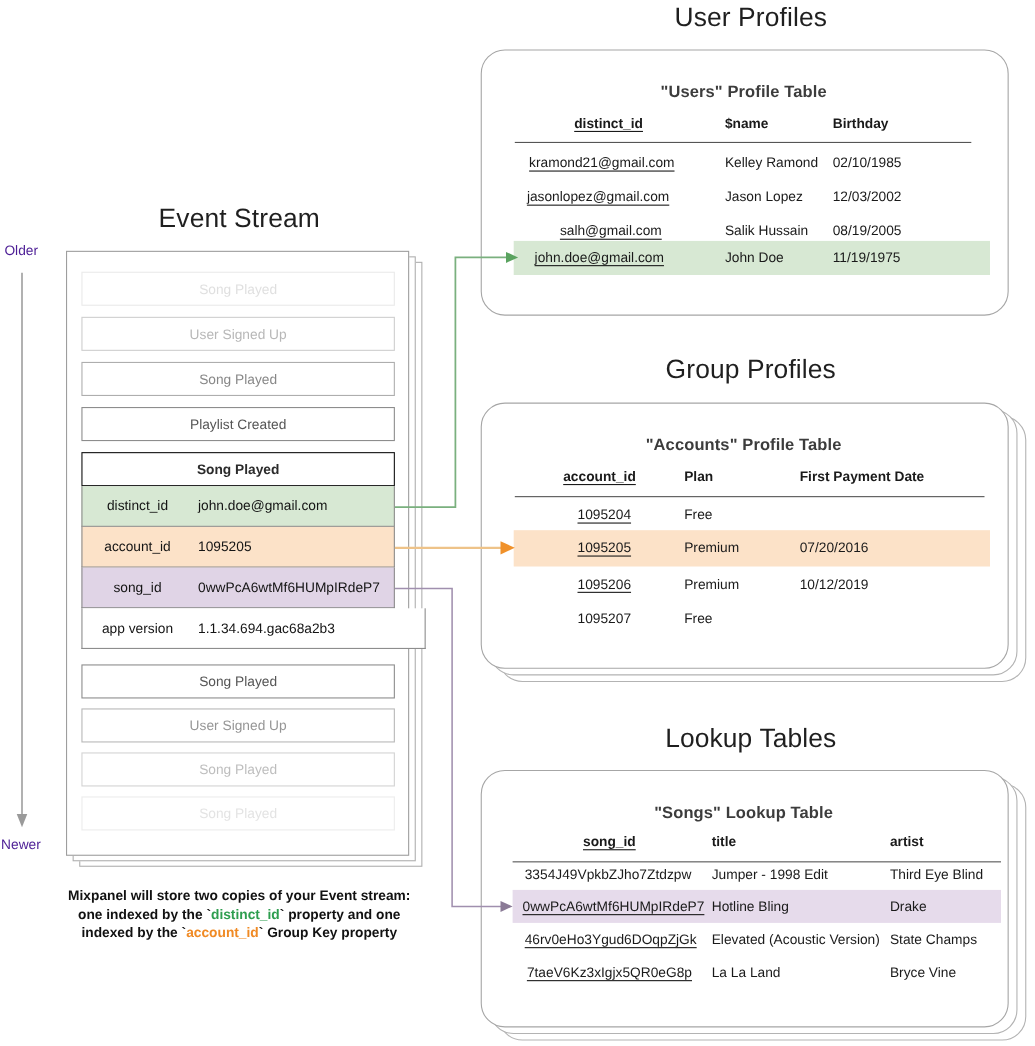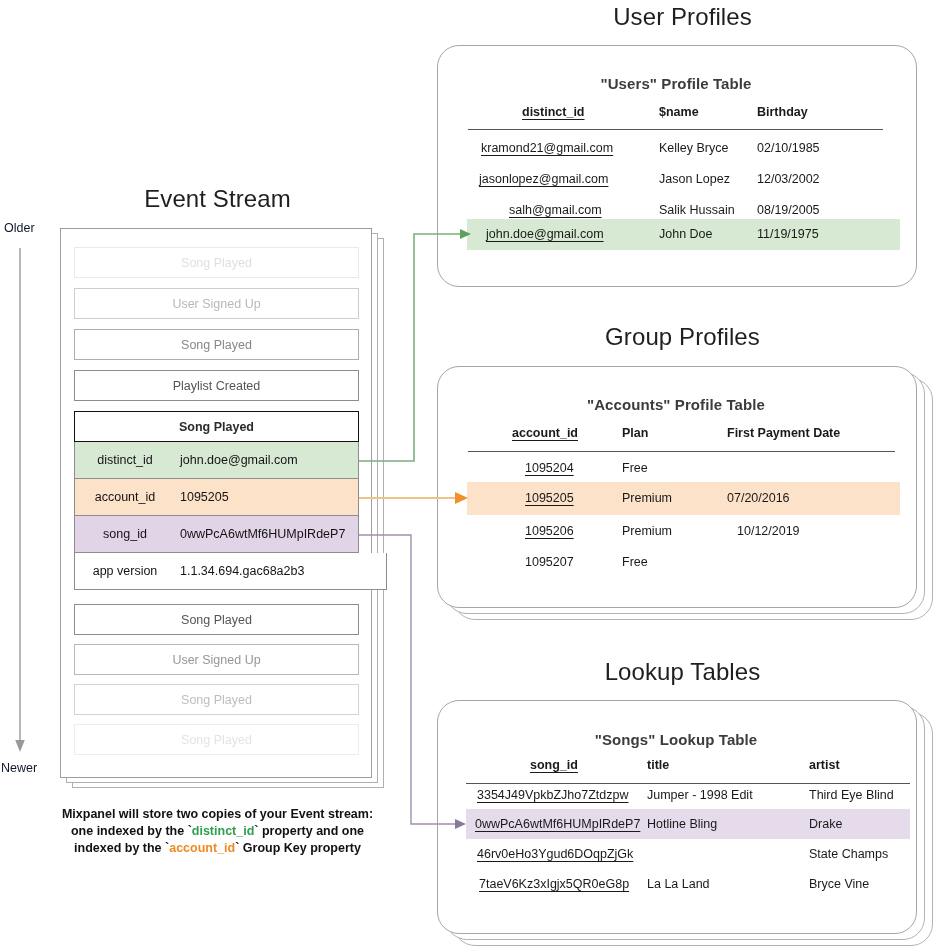--- a/index.html
+++ b/index.html
@@ -48,21 +48,21 @@
     text-align:center;font-size:12.5px;font-weight:bold;color:#2b2b2b;line-height:30px;
   }
   .prop{
     position:absolute;box-sizing:border-box;border:1px solid #8d8d8d;border-top:none;
     font-size:12.5px;color:#141414;
   }
   .prop .k{position:absolute;left:0;width:100px;text-align:center;line-height:36px;}
   .prop .v{position:absolute;left:105px;line-height:36px;}
 
   
-  .tl-label{position:absolute;font-size:12.5px;color:#0f172a;}
+  .tl-label{position:absolute;font-size:12.5px;color:#4c1d95;}
 
   
   .caption{
     position:absolute;text-align:center;font-size:12.5px;line-height:17px;
     color:#111;font-weight:bold;
   }
   .caption .g{color:#2e9e4f;}
   .caption .o{color:#f08a24;}
   .caption .tick{color:#111;}
 
@@ -131,21 +131,21 @@
 
   <div class="abs" style="left:0;top:60px;width:478px;height:26px;">
     <span class="abs" style="left:85px;font-size:12.5px;font-weight:bold;text-decoration:underline;text-underline-offset:3px;">distinct_id</span>
     <span class="abs" style="left:222px;font-size:12.5px;font-weight:bold;">$name</span>
     <span class="abs" style="left:320px;font-size:12.5px;font-weight:bold;">Birthday</span>
   </div>
   <div class="hrule" style="left:31px;top:84px;width:415px;"></div>
 
   <div class="abs" style="left:0;top:88px;width:478px;height:31px;">
     <span class="abs" style="left:44px;line-height:31px;font-size:12.5px;text-decoration:underline;text-underline-offset:2.5px;">kramond21@gmail.com</span>
-    <span class="abs" style="left:222px;line-height:31px;font-size:12.5px;">Kelley Bryce</span>
+    <span class="abs" style="left:222px;line-height:31px;font-size:12.5px;">Kelley Ramond</span>
     <span class="abs" style="left:320px;line-height:31px;font-size:12.5px;">02/10/1985</span>
   </div>
   <div class="abs" style="left:0;top:119px;width:478px;height:31px;">
     <span class="abs" style="left:42px;line-height:31px;font-size:12.5px;text-decoration:underline;text-underline-offset:2.5px;">jasonlopez@gmail.com</span>
     <span class="abs" style="left:222px;line-height:31px;font-size:12.5px;">Jason Lopez</span>
     <span class="abs" style="left:320px;line-height:31px;font-size:12.5px;">12/03/2002</span>
   </div>
   <div class="abs" style="left:0;top:150px;width:478px;height:31px;">
     <span class="abs" style="left:72px;line-height:31px;font-size:12.5px;text-decoration:underline;text-underline-offset:2.5px;">salh@gmail.com</span>
     <span class="abs" style="left:222px;line-height:31px;font-size:12.5px;">Salik Hussain</span>
@@ -181,21 +181,21 @@
     <span class="abs" style="left:290px;line-height:33px;font-size:12.5px;"></span>
   </div>
   <div class="abs" style="left:0;top:116px;width:478px;height:33px;">
     <span class="abs" style="left:88px;line-height:33px;font-size:12.5px;text-decoration:underline;text-underline-offset:2.5px;">1095205</span>
     <span class="abs" style="left:185px;line-height:33px;font-size:12.5px;">Premium</span>
     <span class="abs" style="left:290px;line-height:33px;font-size:12.5px;">07/20/2016</span>
   </div>
   <div class="abs" style="left:0;top:149px;width:478px;height:33px;">
     <span class="abs" style="left:88px;line-height:33px;font-size:12.5px;text-decoration:underline;text-underline-offset:2.5px;">1095206</span>
     <span class="abs" style="left:185px;line-height:33px;font-size:12.5px;">Premium</span>
-    <span class="abs" style="left:290px;line-height:33px;font-size:12.5px;margin-left:10px;">10/12/2019</span>
+    <span class="abs" style="left:290px;line-height:33px;font-size:12.5px;">10/12/2019</span>
   </div>
   <div class="abs" style="left:0;top:180px;width:478px;height:33px;">
     <span class="abs" style="left:88px;line-height:33px;font-size:12.5px;text-underline-offset:2.5px;">1095207</span>
     <span class="abs" style="left:185px;line-height:33px;font-size:12.5px;">Free</span>
     <span class="abs" style="left:290px;line-height:33px;font-size:12.5px;"></span>
   </div>
 </div>
 
 <div class="abs sec-title" style="left:430px;top:658px;width:505px;">Lookup Tables</div>
 
@@ -208,31 +208,32 @@
   <div class="rowhl" style="left:29px;top:109px;width:444px;height:30px;background:#e6dbeb;"></div>
 
   <div class="abs" style="left:0;top:58px;width:478px;height:26px;">
     <span class="abs" style="left:93px;font-size:12.5px;font-weight:bold;text-decoration:underline;text-underline-offset:3px;">song_id</span>
     <span class="abs" style="left:210px;font-size:12.5px;font-weight:bold;">title</span>
     <span class="abs" style="left:372px;font-size:12.5px;font-weight:bold;">artist</span>
   </div>
   <div class="hrule" style="left:29px;top:83px;width:444px;"></div>
 
   <div class="abs" style="left:0;top:80px;width:478px;height:30px;">
-    <span class="abs" style="left:40px;line-height:30px;font-size:12.5px;text-decoration:underline;text-underline-offset:2.5px;">3354J49VpkbZJho7Ztdzpw</span>
+    <span class="abs" style="left:40px;line-height:30px;font-size:12.5px;text-underline-offset:2.5px;">3354J49VpkbZJho7Ztdzpw</span>
     <span class="abs" style="left:210px;line-height:30px;font-size:12.5px;">Jumper - 1998 Edit</span>
     <span class="abs" style="left:372px;line-height:30px;font-size:12.5px;">Third Eye Blind</span>
   </div>
   <div class="abs" style="left:0;top:109px;width:478px;height:30px;">
     <span class="abs" style="left:38px;line-height:30px;font-size:12.5px;text-decoration:underline;text-underline-offset:2.5px;">0wwPcA6wtMf6HUMpIRdeP7</span>
     <span class="abs" style="left:210px;line-height:30px;font-size:12.5px;">Hotline Bling</span>
     <span class="abs" style="left:372px;line-height:30px;font-size:12.5px;">Drake</span>
   </div>
   <div class="abs" style="left:0;top:139px;width:478px;height:30px;">
     <span class="abs" style="left:40px;line-height:30px;font-size:12.5px;text-decoration:underline;text-underline-offset:2.5px;">46rv0eHo3Ygud6DOqpZjGk</span>
+    <span class="abs" style="left:210px;line-height:30px;font-size:12.5px;">Elevated (Acoustic Version)</span>
     <span class="abs" style="left:372px;line-height:30px;font-size:12.5px;">State Champs</span>
   </div>
   <div class="abs" style="left:0;top:169px;width:478px;height:30px;">
     <span class="abs" style="left:42px;line-height:30px;font-size:12.5px;text-decoration:underline;text-underline-offset:2.5px;">7taeV6Kz3xIgjx5QR0eG8p</span>
     <span class="abs" style="left:210px;line-height:30px;font-size:12.5px;">La La Land</span>
     <span class="abs" style="left:372px;line-height:30px;font-size:12.5px;">Bryce Vine</span>
   </div>
 </div>
 
 <svg class="conn" width="941" height="951">

